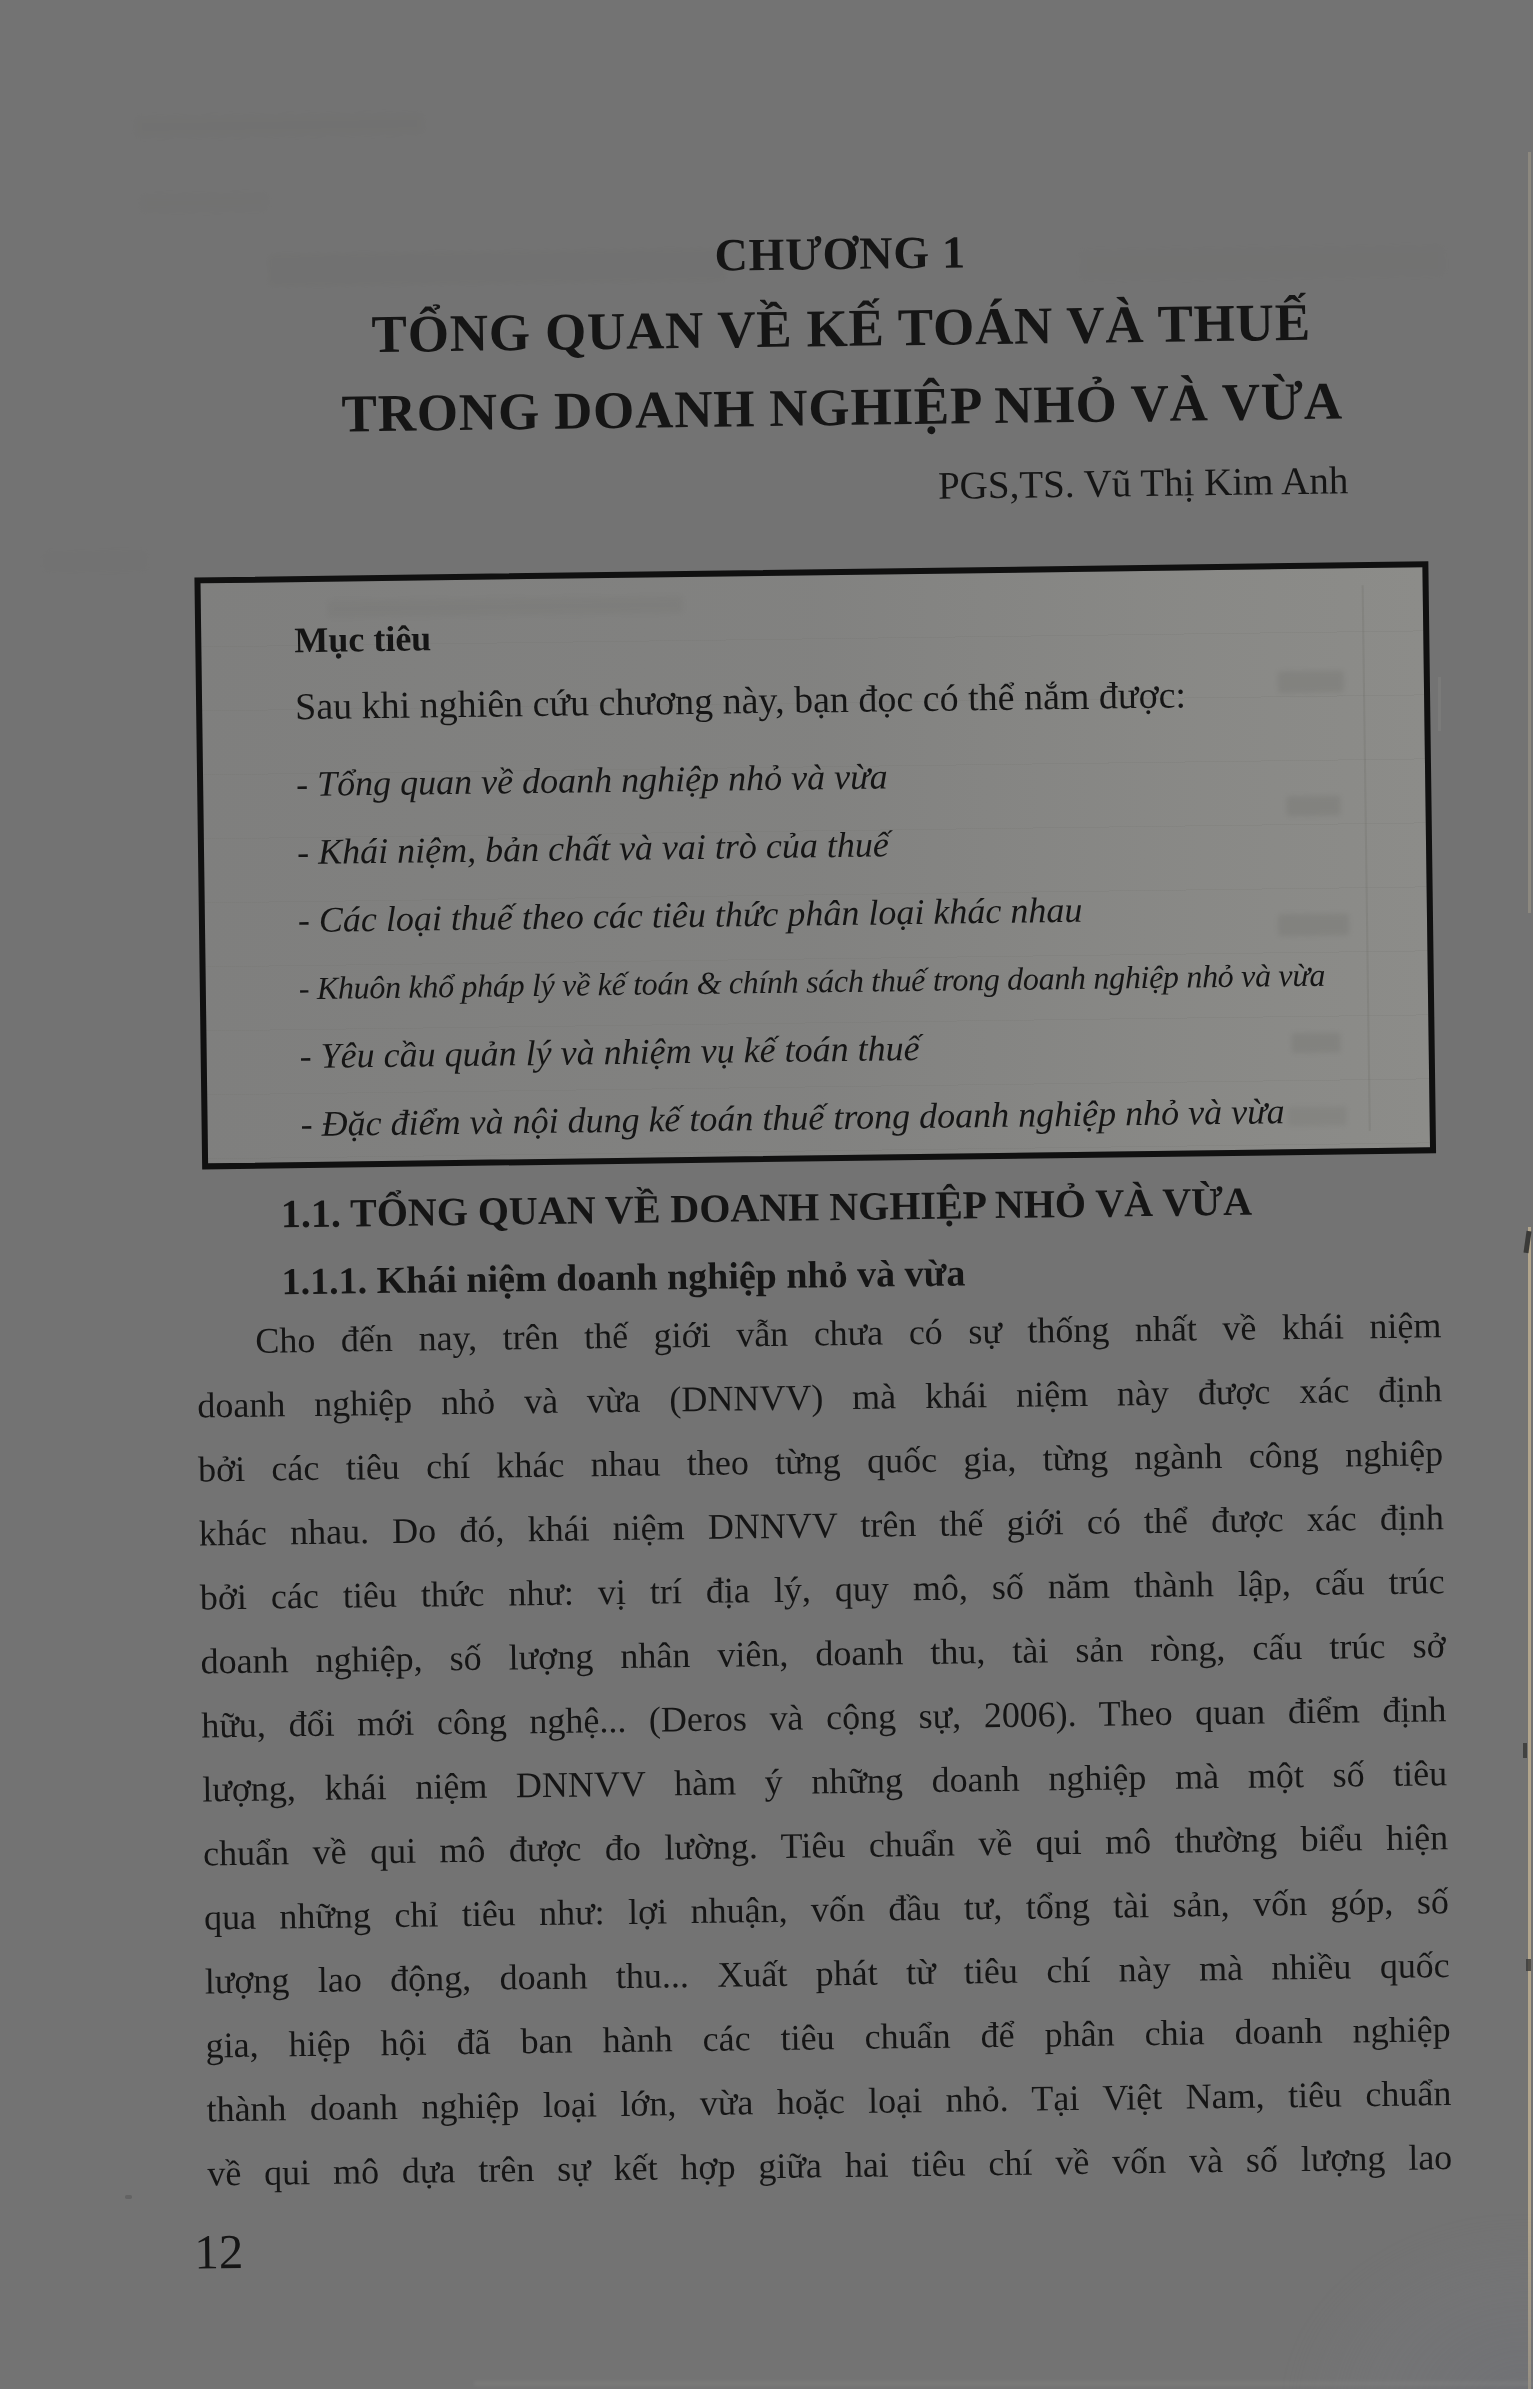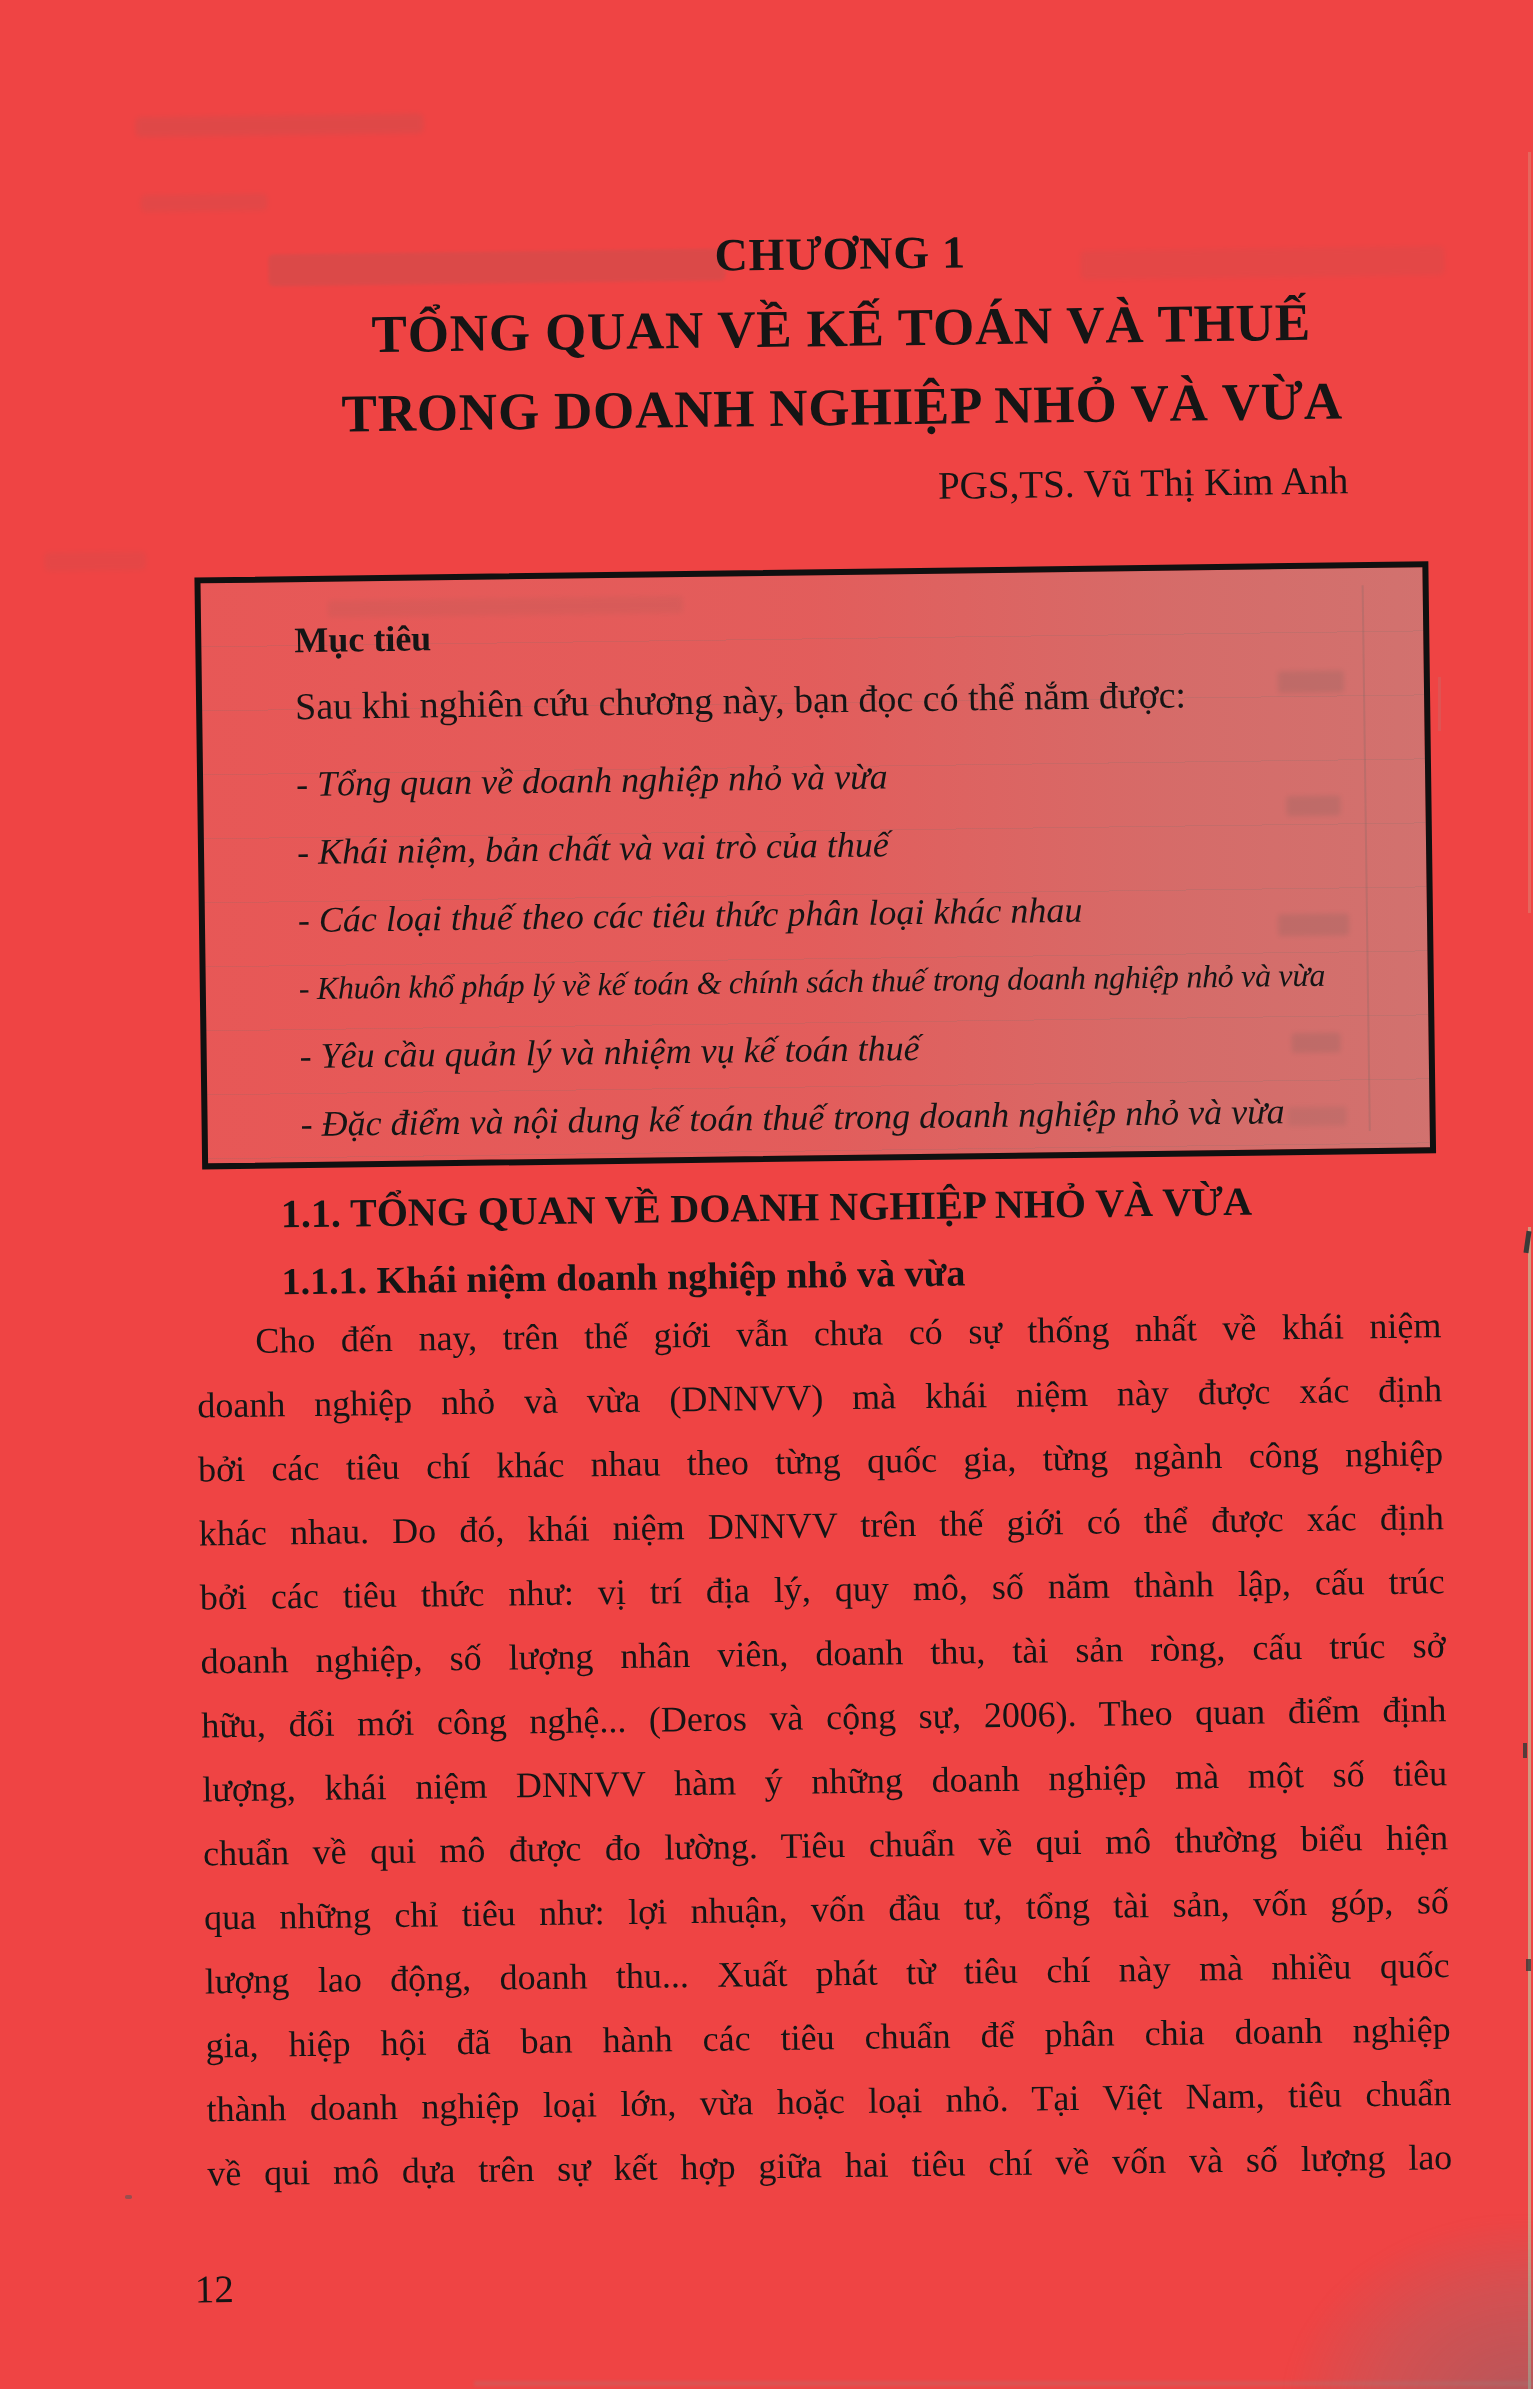--- a/index.html
+++ b/index.html
@@ -1,19 +1,19 @@
 <!DOCTYPE html>
 <html style="font-size:13.5px"><head>
 <meta charset="utf-8">
 <style>
   html,body{margin:0;padding:0;}
   .page{
     position:relative;
     width:1533px;height:2389px;
-    background:#ef4444;
+    background:#737373;
     overflow:hidden;
     font-family:"Liberation Serif","DejaVu Serif",serif;
     color:#151515;
   }
   .content{position:absolute;inset:0;transform:rotate(-0.75deg);transform-origin:55% 45%;}
 
   
   .smudge{position:absolute;background:#6a6a66;filter:blur(2.5px);border-radius:5.1px;}
   .sm1{left:148px;top:108px;width:288px;height:20.3px;opacity:.11;}
   .sm2{left:152px;top:186px;width:127px;height:17px;opacity:.09;}
@@ -51,21 +51,21 @@
 
   
   .h-section{position:absolute;left:279px;top:1183px;font-size:40px;font-weight:bold;}
   .h-subsection{position:absolute;left:279px;top:1252px;font-size:38px;font-weight:bold;}
 
   
   .body-par{position:absolute;left:193px;top:1301px;width:1245px;font-size:36px;line-height:64px;}
   .bline{text-align:justify;text-align-last:justify;white-space:normal;}
   .bline.indent{text-indent:59px;}
 
-  .pagenum{position:absolute;left:179px;top:2215px;font-size:39px;margin-top:43px;}
+  .pagenum{position:absolute;left:179px;top:2215px;font-size:49px;}
 
   
   .edge-line-long{position:absolute;right:1.7px;top:1227px;bottom:0;width:3.4px;background:#c7b594;opacity:.75;}
   .edge-line-faint{position:absolute;right:2.5px;top:152px;height:761px;width:2.5px;background:#cdbf9f;opacity:.28;}
   .fold-line{position:absolute;left:1438px;top:677px;width:2.5px;height:54px;background:#9a9a95;opacity:.18;}
   .tick{position:absolute;background:#3a3a38;}
   .tick1{right:3.4px;top:1231px;width:5.1px;height:22px;transform:rotate(8deg);}
   .tick2{right:6px;top:1743px;width:4.2px;height:15.2px;opacity:.85;}
   .tick3{right:2.5px;top:1959px;width:4.2px;height:12px;opacity:.8;}
   .dot1{position:absolute;left:125px;top:2195px;width:6.8px;height:4.2px;background:#555;opacity:.55;border-radius:1.7px;}

